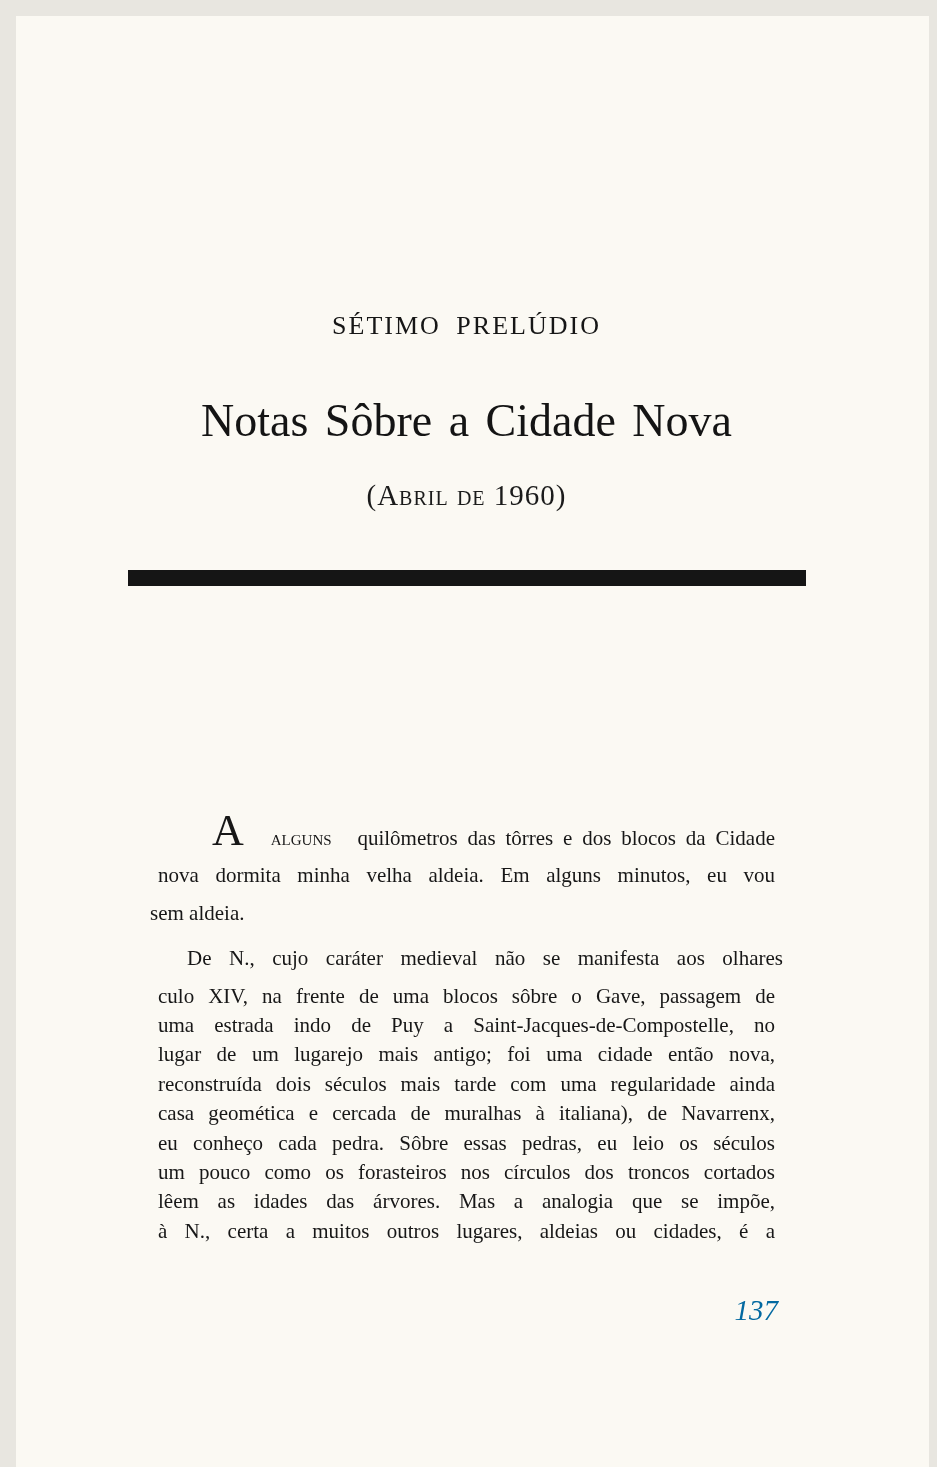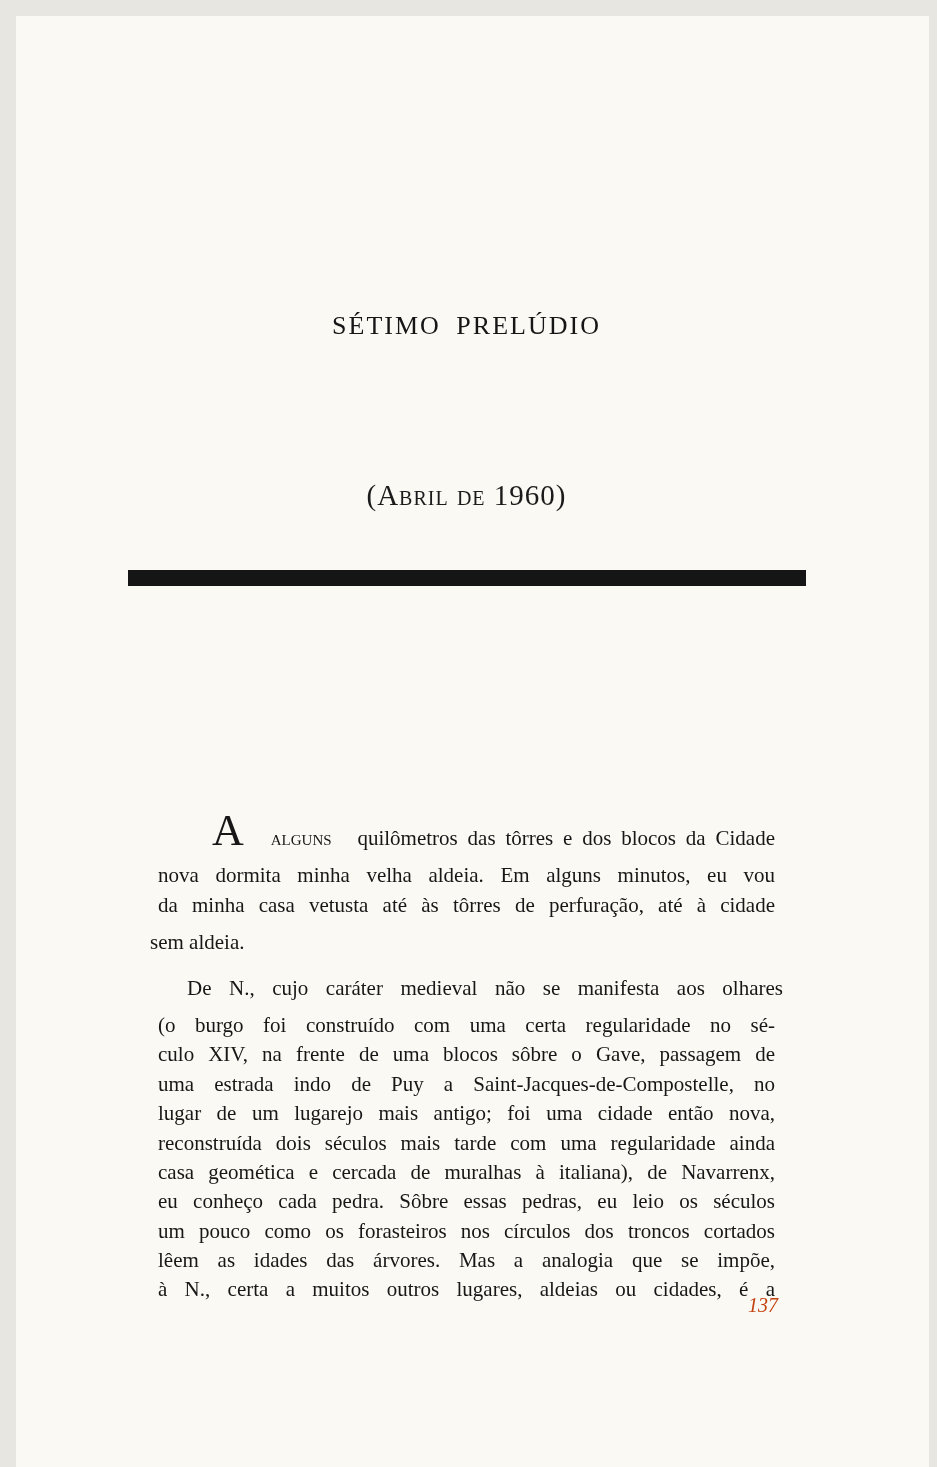--- a/index.html
+++ b/index.html
@@ -90,55 +90,54 @@
     letter-spacing: 0;
   }
   .sc { font-variant: small-caps; }
   .page-number {
     position: absolute;
     top: 1270px;
     left: 0;
     width: 100%;
     padding-right: 29px;
     text-align: right;
-    font-size: 20px;
+    font-size: 29px;
     font-style: italic;
-    color: #c2410c;
+    color: #0369a1;
   }
 </style>
 </head>
 <body>
 
 <div class="page">
   <div class="content">
 
     <div class="kicker">SÉTIMO PRELÚDIO</div>
 
+    <h1 class="title">Notas Sôbre a Cidade Nova</h1>
 
     <div class="subtitle">(Abril de 1960)</div>
 
     <div class="rule"></div>
 
     <div class="body-text">
 
       <div class="para">
         <div class="line jline p1-first"><span class="initial">A</span><span class="sc">alguns</span><span> quilômetros das tôrres e dos blocos da Cidade</span></div>
         <div>
 
         <div class="line jline">nova dormita minha velha aldeia. Em alguns minutos, eu vou</div>
-            <div class="line jline">da minha casa vetusta até às tôrres de perfuração, até à cidade</div>
           </div>
         <div class="line">sem aldeia.</div>
       </div>
 
       <div class="para">
         <div class="line jline p2-first">De N., cujo caráter medieval não se manifesta aos olhares</div>
         <div>
 
-        <div class="line jline">(o burgo foi construído com uma certa regularidade no sé-</div>
             <div class="line jline">culo XIV, na frente de uma blocos sôbre o Gave, passagem de</div>
             <div class="line jline">uma estrada indo de Puy a Saint-Jacques-de-Compostelle, no</div>
             <div class="line jline">lugar de um lugarejo mais antigo; foi uma cidade então nova,</div>
             <div class="line jline">reconstruída dois séculos mais tarde com uma regularidade ainda</div>
             <div class="line jline">casa geomética e cercada de muralhas à italiana), de Navarrenx,</div>
             <div class="line jline">eu conheço cada pedra. Sôbre essas pedras, eu leio os séculos</div>
             <div class="line jline">um pouco como os forasteiros nos círculos dos troncos cortados</div>
             <div class="line jline">lêem as idades das árvores. Mas a analogia que se impõe,</div>
             <div class="line jline">à N., certa a muitos outros lugares, aldeias ou cidades, é a</div>
           </div>

